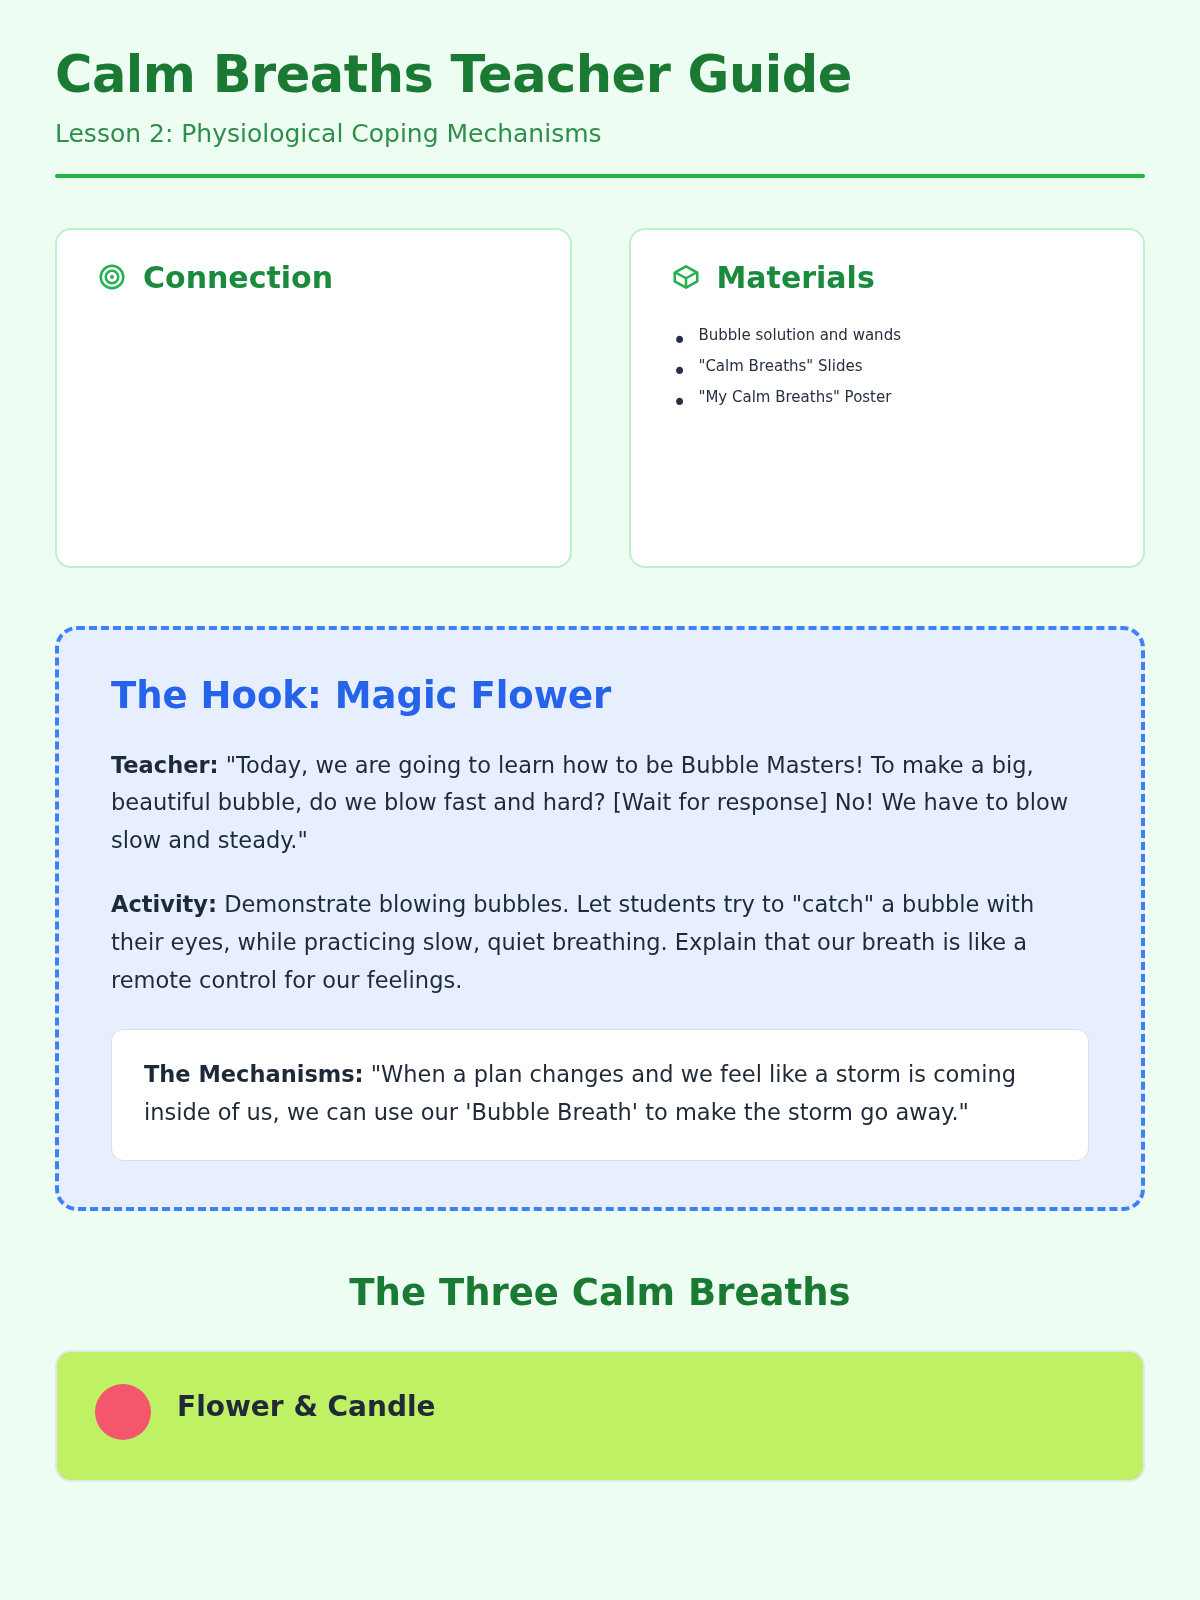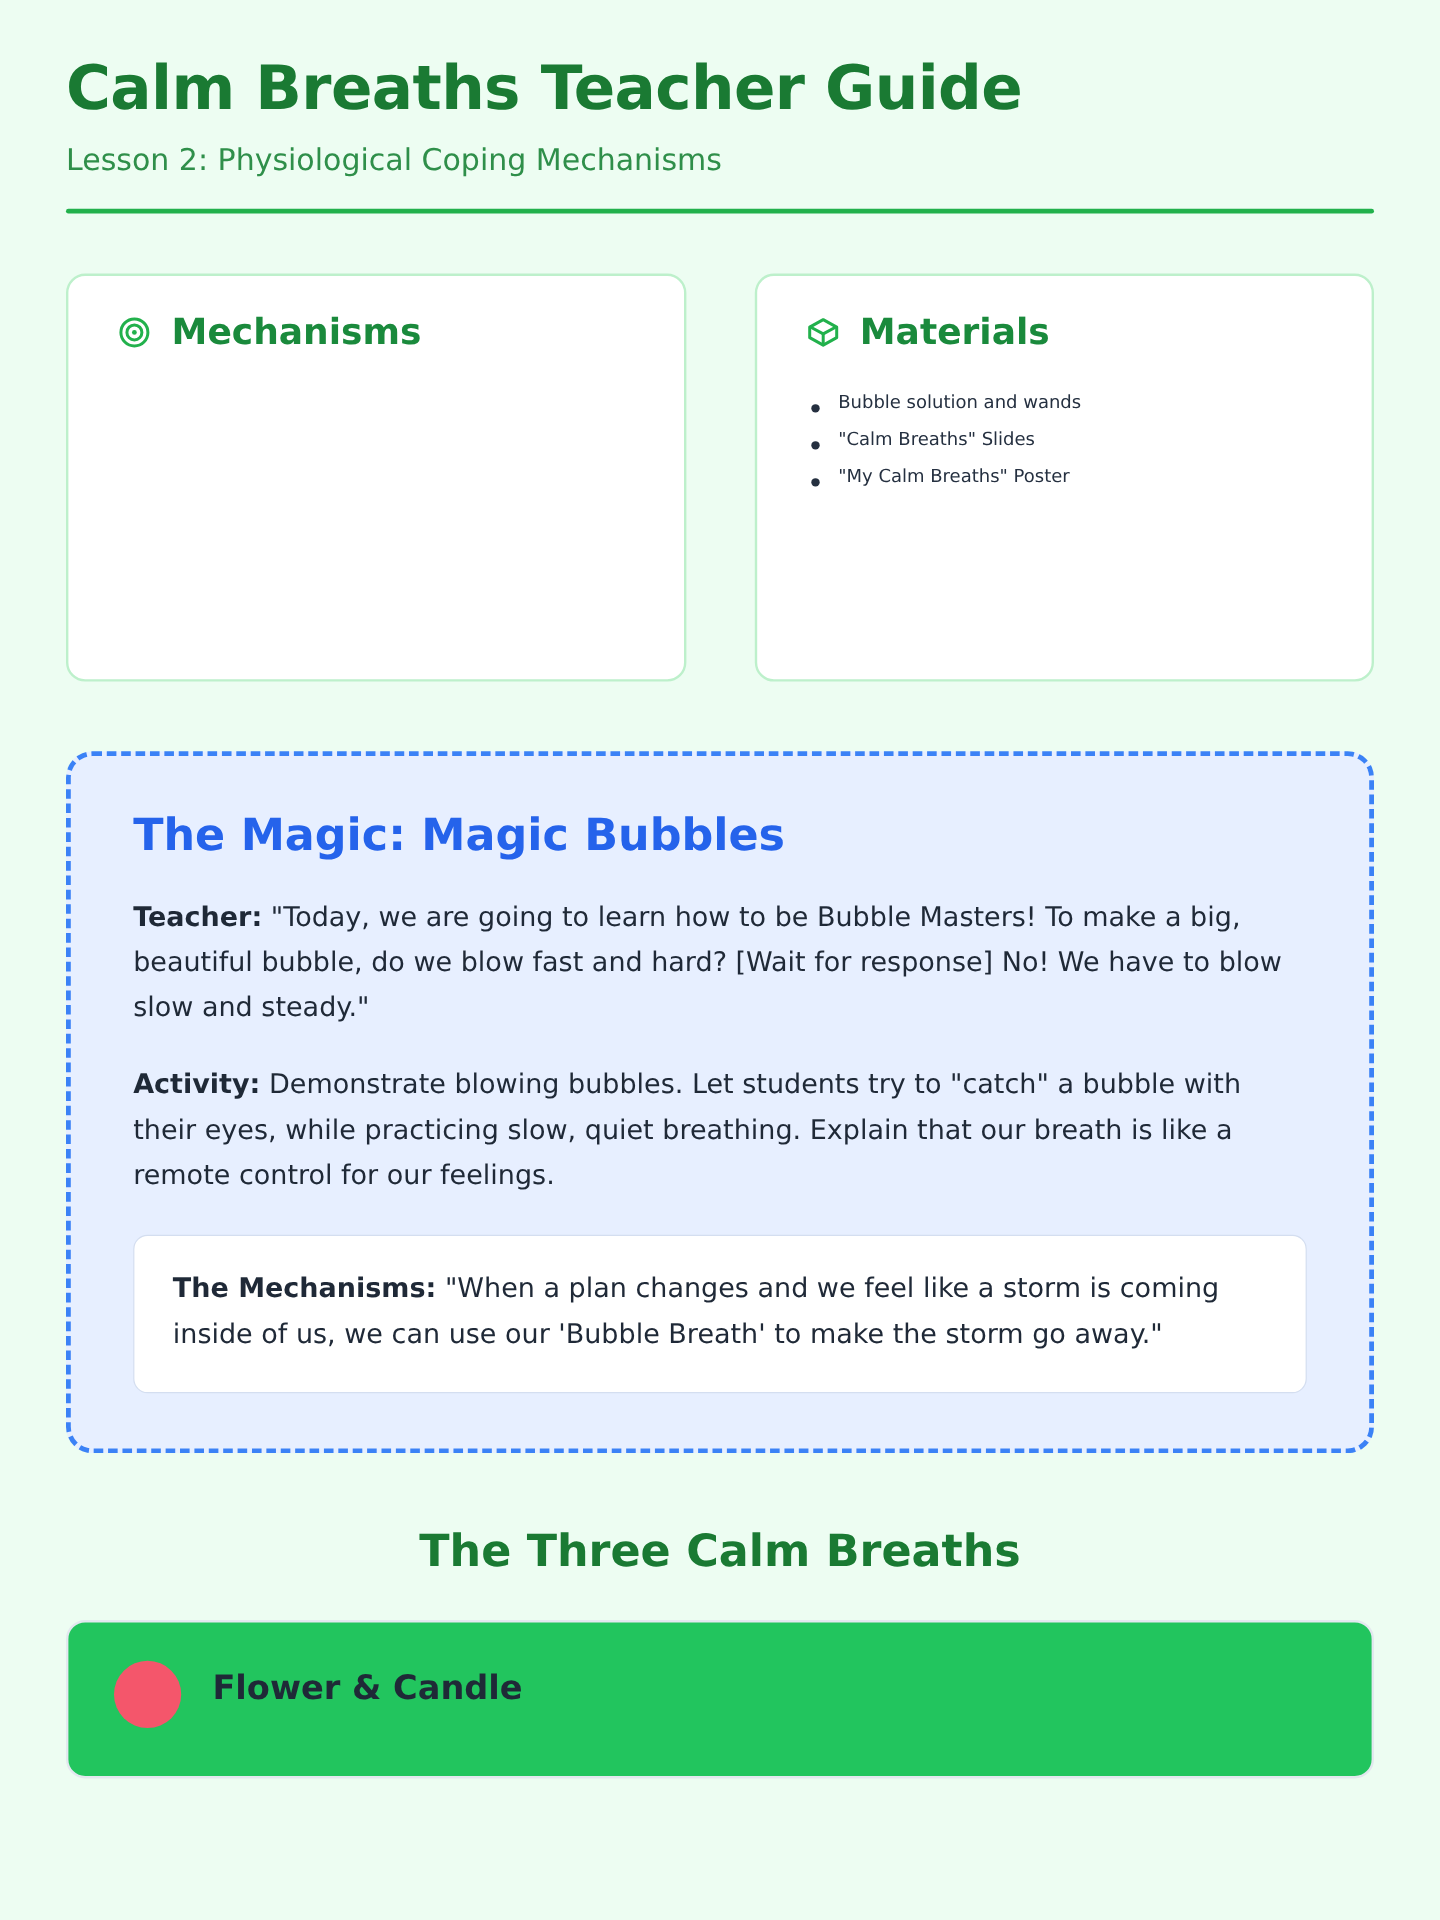--- a/index.html
+++ b/index.html
@@ -136,21 +136,21 @@
   
   .section-heading {
     font-size: 37px;
     font-weight: bold;
     color: #1a7a33;
     margin: 0 0 36px 0;
     text-align: center;
   }
   
   .breath-card {
-    background: #22c55e;
+    background: #bef264;
     border: 2px solid #e3e8ef;
     border-radius: 16px;
     padding: 30px 38px 40px 38px;
     display: flex;
     align-items: flex-start;
     gap: 26px;
   }
   .breath-badge {
     width: 56px;
     height: 56px;
@@ -179,21 +179,21 @@
 
     <section class="info-card">
       <div class="card-head">
         <span class="icon">
           <svg width="30" height="30" viewBox="0 0 24 24" fill="none" stroke="currentColor" stroke-width="2">
             <circle cx="12" cy="12" r="9"></circle>
             <circle cx="12" cy="12" r="5"></circle>
             <circle cx="12" cy="12" r="1.6" fill="currentColor" stroke="none"></circle>
           </svg>
         </span>
-        <span class="card-title">Mechanisms</span>
+        <span class="card-title">Connection</span>
       </div>
     </section>
 
     <section class="info-card">
       <div class="card-head">
         <span class="icon">
           <svg width="30" height="30" viewBox="0 0 24 24" fill="none" stroke="currentColor" stroke-width="2" stroke-linejoin="round">
             <path d="M21 8.5v7l-9 5-9-5v-7l9-5z"></path>
             <path d="M3.2 8.2L12 13l8.8-4.8"></path>
             <path d="M12 13v7.5"></path>
@@ -204,21 +204,21 @@
       <ul class="materials">
         <li>Bubble solution and wands</li>
         <li>"Calm Breaths" Slides</li>
         <li>"My Calm Breaths" Poster</li>
       </ul>
     </section>
 
   </div>
 
   <section class="hook-panel">
-    <h3 class="hook-title">The Magic: Magic Bubbles</h3>
+    <h3 class="hook-title">The Hook: Magic Flower</h3>
 
     <p class="hook-para">
       <b>Teacher:</b><span> "Today, we are going to learn how to be Bubble Masters! To make a big, beautiful bubble, do we blow fast and hard? [Wait for response] No! We have to blow slow and steady."</span>
     </p>
 
     <p class="hook-para">
       <b>Activity:</b><span> Demonstrate blowing bubbles. Let students try to "catch" a bubble with their eyes, while practicing slow, quiet breathing. Explain that our breath is like a remote control for our feelings.</span>
     </p>
 
     <div class="connection-box">

